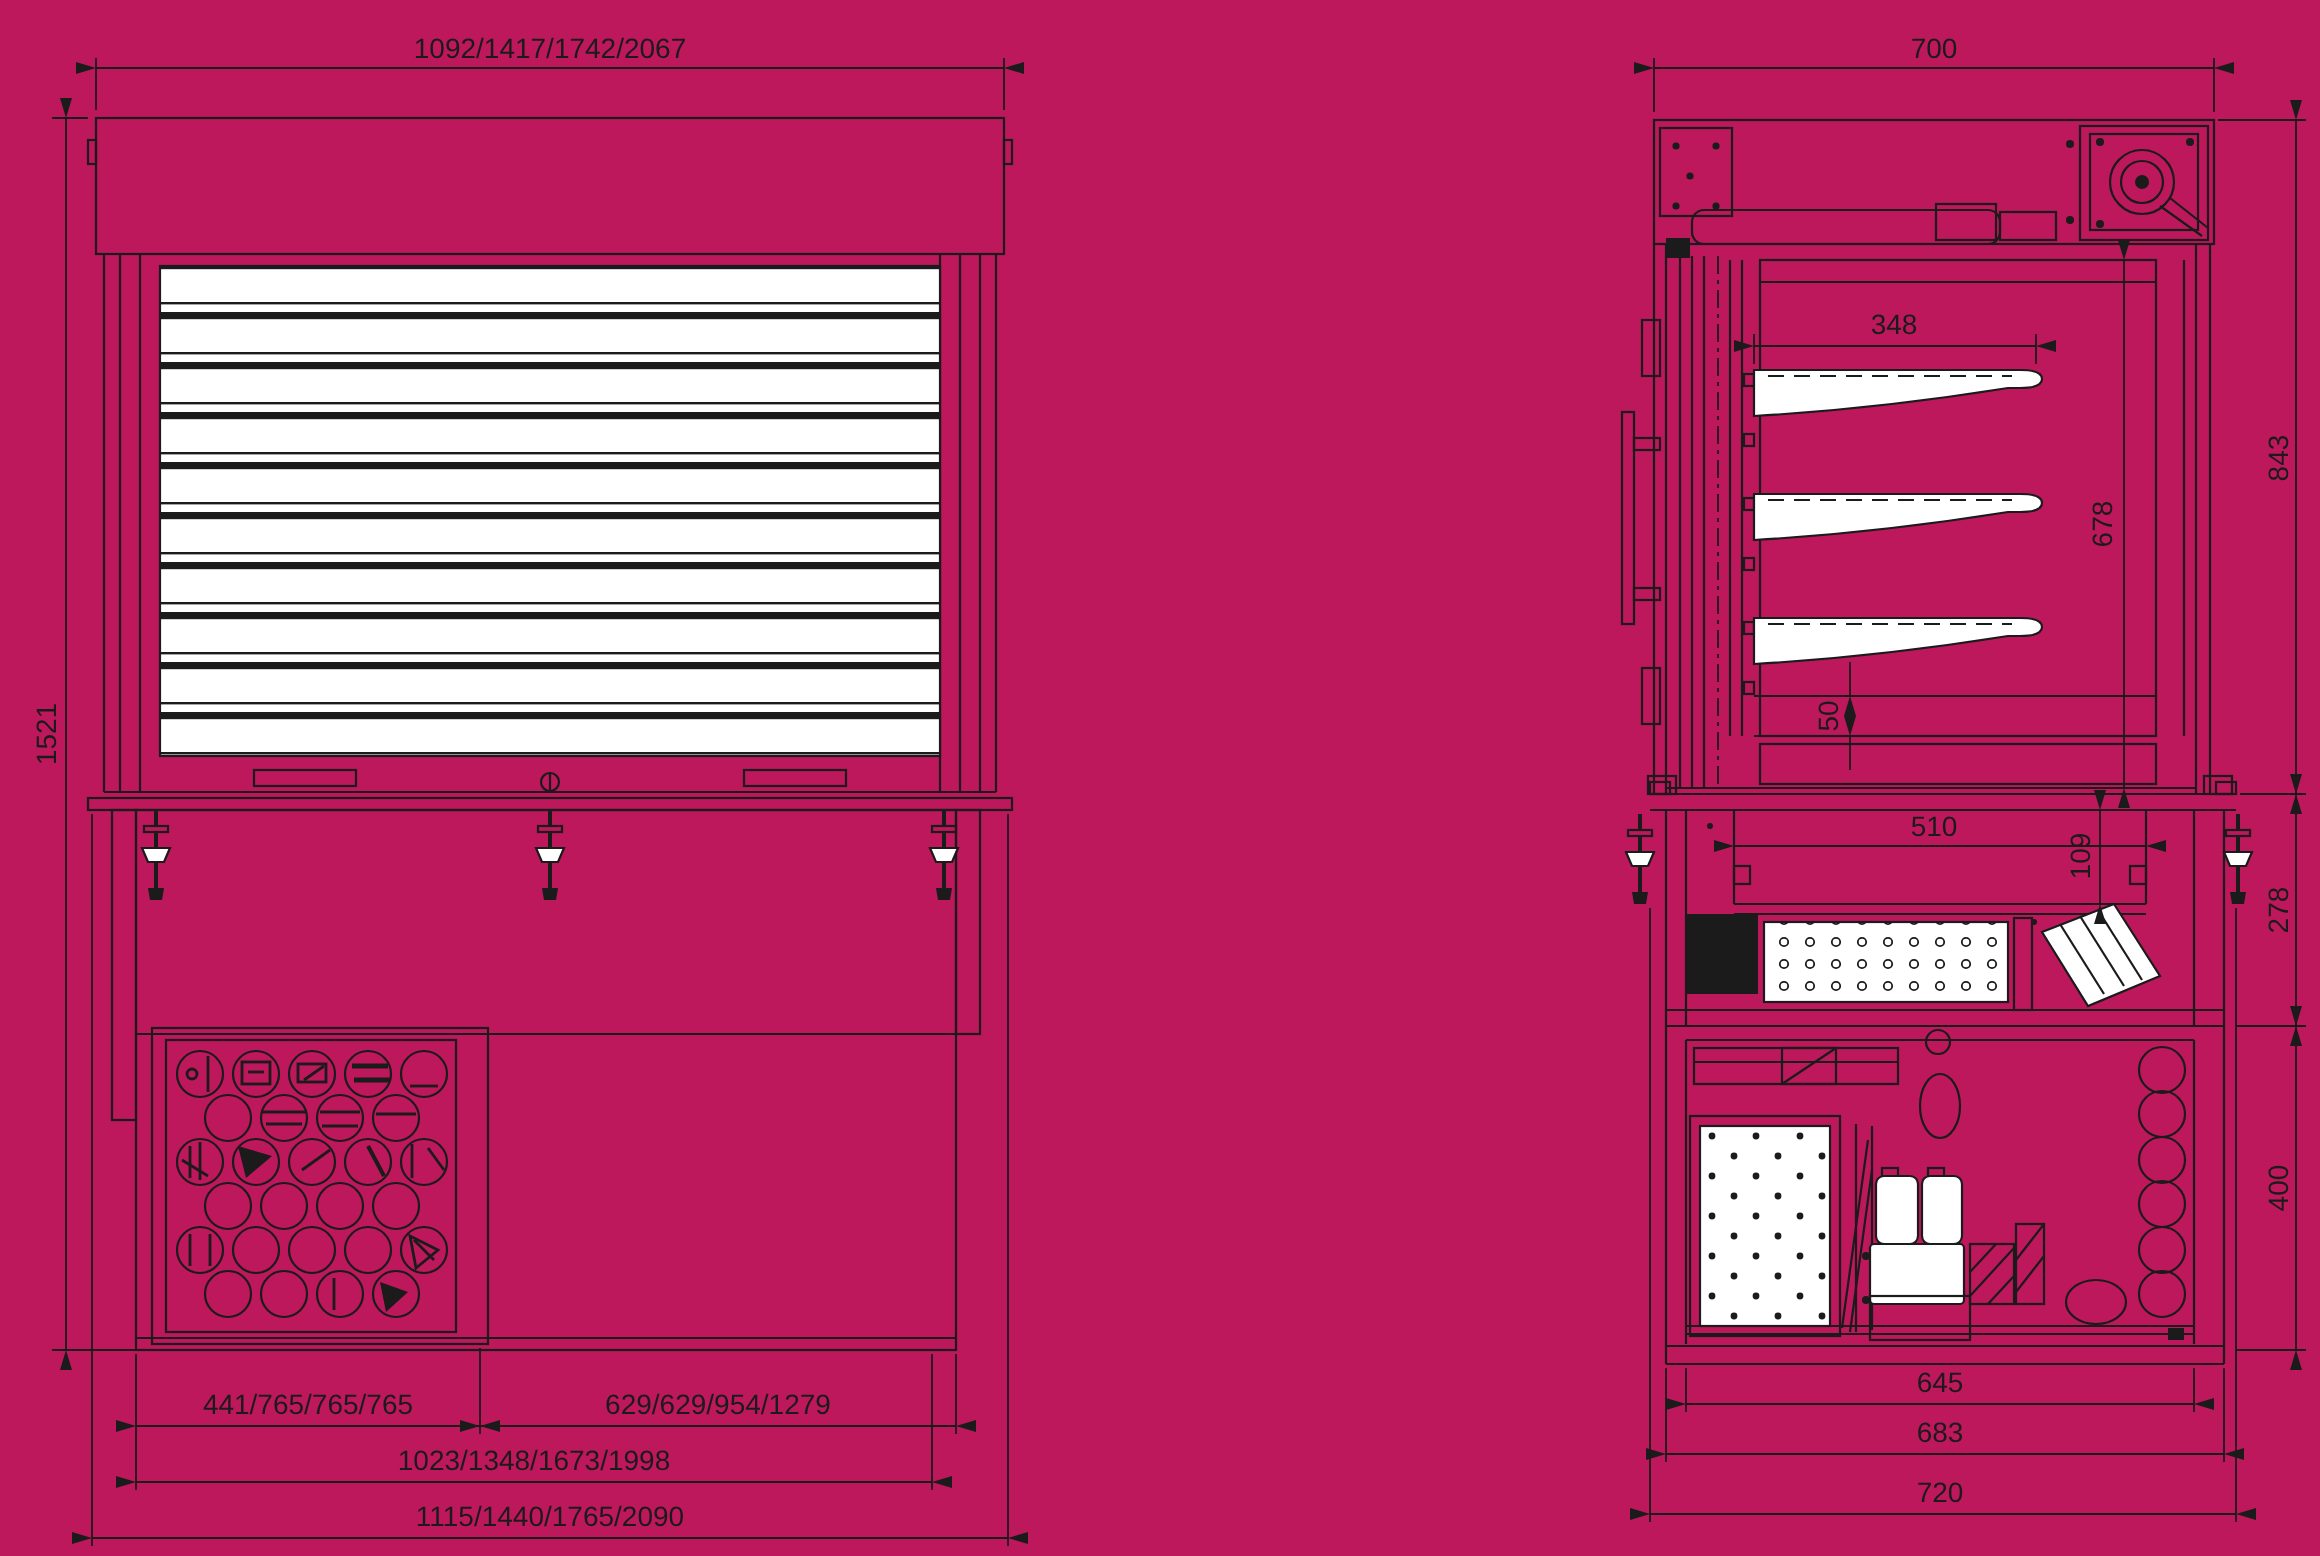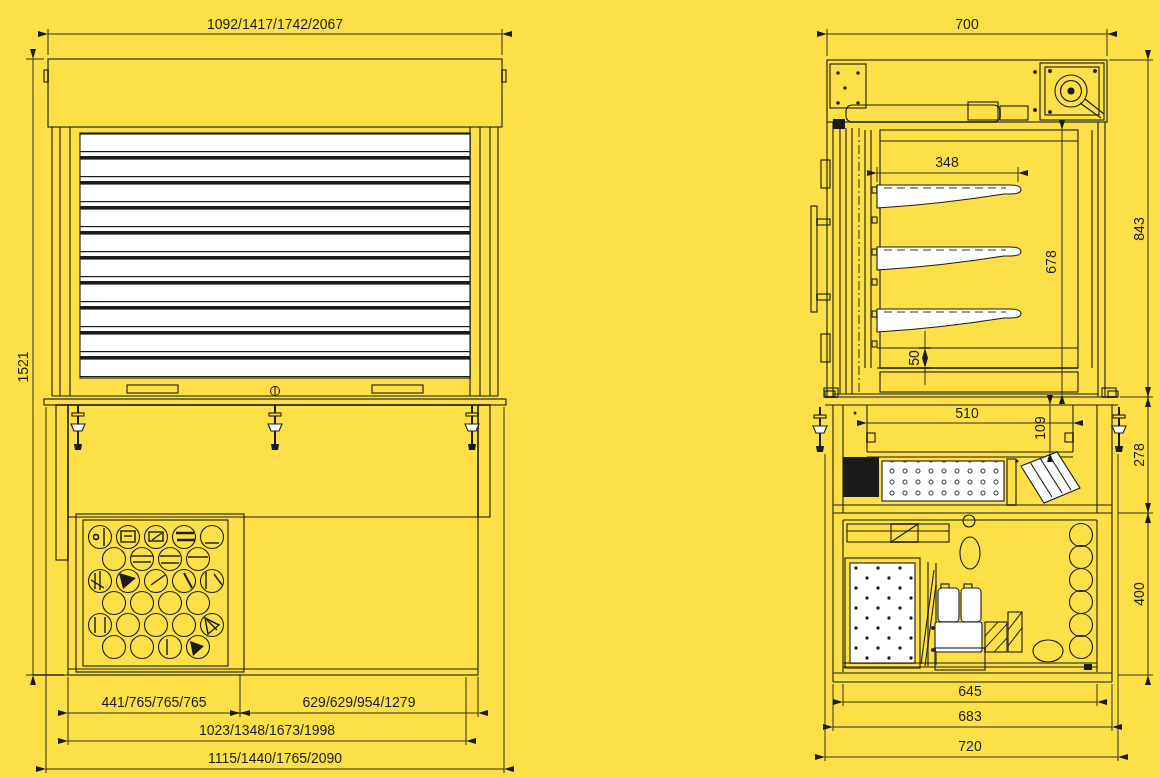--- a/index.html
+++ b/index.html
@@ -1,16 +1,16 @@
 <!DOCTYPE html>
 <html><head>
 <meta charset="utf-8">
 <style>
   html,body{margin:0;padding:0;background:#ffffff;}
-  #canvas{width:1160px;height:778px;background:#fde047;position:relative;font-family:"Liberation Sans",sans-serif;}
+  #canvas{width:1160px;height:778px;background:#be185d;position:relative;font-family:"Liberation Sans",sans-serif;}
   svg{display:block;}
   .g  {stroke:#1b1b1b;fill:none;stroke-width:1.1;}
   .gt {stroke:#1b1b1b;fill:none;stroke-width:2;}
   .dm {stroke:#1b1b1b;fill:none;stroke-width:0.9;}
   .fl {fill:#1b1b1b;stroke:none;}
   .wh {fill:#ffffff;stroke:#1b1b1b;stroke-width:1.1;}
   .det{stroke:#1b1b1b;fill:none;stroke-width:1.4;}
   text.dim{font-family:"Liberation Sans",sans-serif;font-size:14px;fill:#1b1b1b;text-anchor:middle;}
 </style>
 </head>

